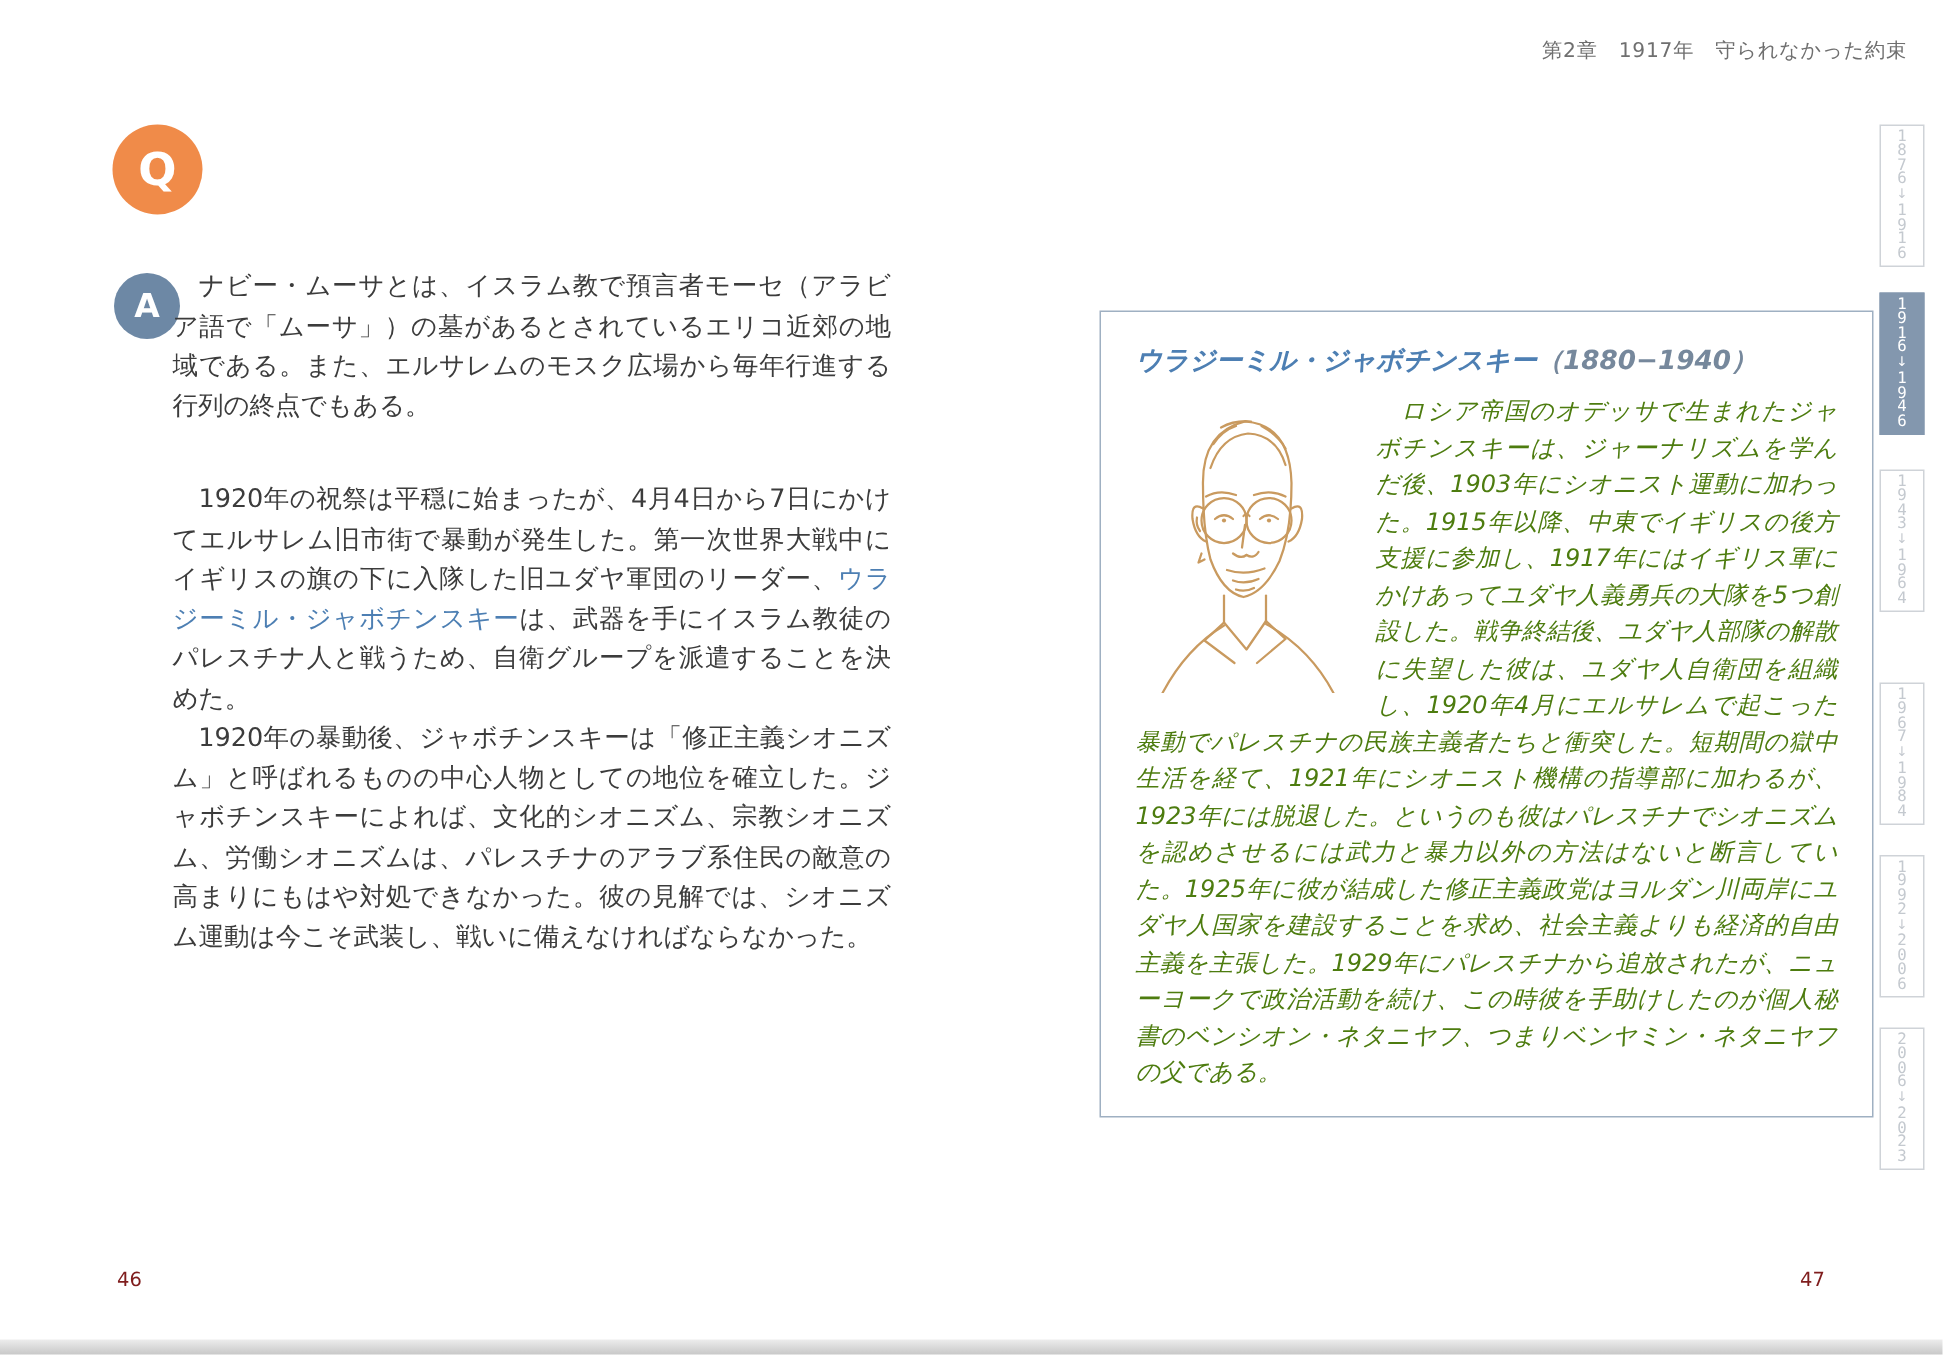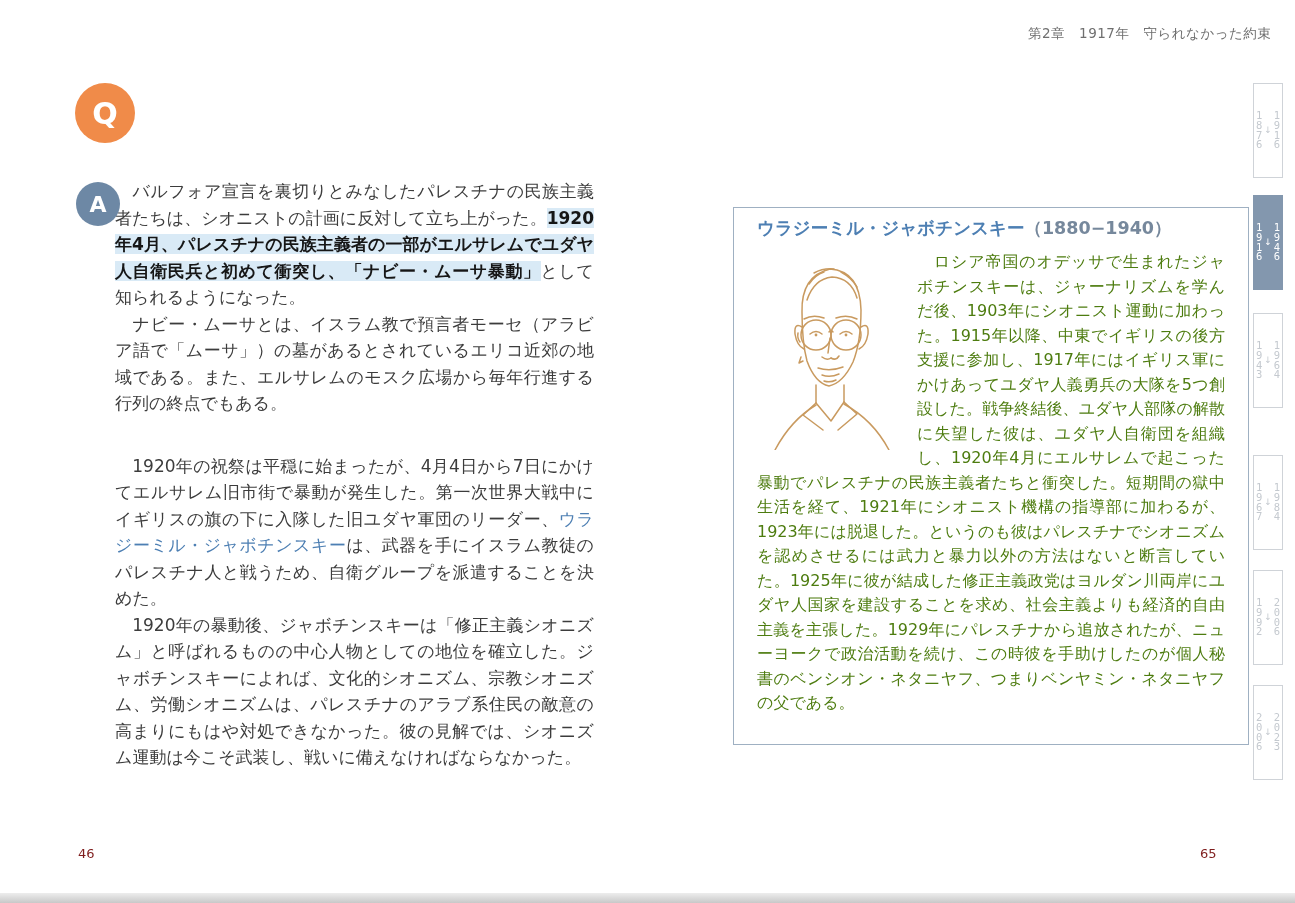--- a/index.html
+++ b/index.html
@@ -43,39 +43,39 @@
 
   
   .cont{
     position:absolute;left:765px;top:66px;width:454px;
     font-size:17px;line-height:26.5px;text-align:justify;
   }
 
   
   .profile-box{
     position:absolute;left:733px;top:207px;width:516px;height:538px;
-    border:1px solid #9fb0c2;box-sizing:border-box;padding:8px 23px 0 23px;background:#fff;
+    border:1px solid #9fb0c2;box-sizing:border-box;padding:20px 23px 0 23px;background:#fff;font-style:italic;
   }
   .box-title{font-size:17.5px;font-weight:bold;margin:0 0 10px 0;white-space:nowrap;}
   .box-title .name{color:#4d7fb3;}
   .box-title .years{color:#76889c;}
   .box-body{font-size:16px;line-height:24.5px;text-align:justify;color:#4d7c0f;}
   .portrait-wrap{float:left;width:152px;height:198px;margin:4px 8px 2px 0;}
   .portrait-wrap svg{display:block;width:150px;height:196px;}
 
   
   .pagenum{position:absolute;top:846px;font-size:13px;color:#7f1d1d;}
   .pagenum.left{left:78px;}
   .pagenum.right{left:1200px;}
 
   
   .tab{
     position:absolute;left:1253px;width:30px;height:95px;box-sizing:border-box;
     border:1px solid #cfd3d8;color:#c4c9cf;background:#fff;
-    display:flex;align-items:center;justify-content:center;
+    display:flex;flex-direction:column;align-items:center;justify-content:center;
     padding:2px 0;cursor:pointer;
   }
   .tab .seg{
     width:11px;font-size:10.5px;line-height:9.6px;word-break:break-all;text-align:center;
     font-family:"DejaVu Sans Mono",monospace;
   }
   .tab .arr{font-size:9px;line-height:9px;margin:1px 0;}
   .tab.active{background:#8397ae;border-color:#8397ae;color:#ffffff;}
   .tab1{top:83px;} .tab2{top:195px;} .tab3{top:313px;}
   .tab4{top:455px;} .tab5{top:570px;} .tab6{top:685px;}
@@ -94,21 +94,20 @@
 
   <div class="q-circle">
     <span>Q</span>
   </div>
 
   <div class="a-circle">
     <span>A</span>
   </div>
 
   <div class="answer">
-    <p><span>　バルフォア宣言を裏切りとみなしたパレスチナの民族主義者たちは、シオニストの計画に反対して立ち上がった。</span><span class="hl">1920年4月、パレスチナの民族主義者の一部がエルサレムでユダヤ人自衛民兵と初めて衝突し、「ナビー・ムーサ暴動」</span><span>として知られるようになった。</span></p>
     <p>　ナビー・ムーサとは、イスラム教で預言者モーセ（アラビア語で「ムーサ」）の墓があるとされているエリコ近郊の地域である。また、エルサレムのモスク広場から毎年行進する行列の終点でもある。</p>
     <p class="gap"><span>　1920年の祝祭は平穏に始まったが、4月4日から7日にかけてエルサレム旧市街で暴動が発生した。第一次世界大戦中にイギリスの旗の下に入隊した旧ユダヤ軍団のリーダー、</span><span class="blue">ウラジーミル・ジャボチンスキー</span><span>は、武器を手にイスラム教徒のパレスチナ人と戦うため、自衛グループを派遣することを決めた。</span></p>
     <p>　1920年の暴動後、ジャボチンスキーは「修正主義シオニズム」と呼ばれるものの中心人物としての地位を確立した。ジャボチンスキーによれば、文化的シオニズム、宗教シオニズム、労働シオニズムは、パレスチナのアラブ系住民の敵意の高まりにもはや対処できなかった。彼の見解では、シオニズム運動は今こそ武装し、戦いに備えなければならなかった。</p>
   </div>
 
   <div class="pagenum left">46</div>
 
 
   <div class="profile-box">
     <div class="box-title">
@@ -148,21 +147,21 @@
             <path d="M59 149 L46 161 L66 176"></path>
             <path d="M87 148 L100 160 L81 176"></path>
             <path d="M18 196 Q34 166 59 151"></path>
             <path d="M132 196 Q116 166 87 150"></path>
           </g>
         </svg>
       </span><span>　ロシア帝国のオデッサで生まれたジャボチンスキーは、ジャーナリズムを学んだ後、1903年にシオニスト運動に加わった。1915年以降、中東でイギリスの後方支援に参加し、1917年にはイギリス軍にかけあってユダヤ人義勇兵の大隊を5つ創設した。戦争終結後、ユダヤ人部隊の解散に失望した彼は、ユダヤ人自衛団を組織し、1920年4月にエルサレムで起こった暴動でパレスチナの民族主義者たちと衝突した。短期間の獄中生活を経て、1921年にシオニスト機構の指導部に加わるが、1923年には脱退した。というのも彼はパレスチナでシオニズムを認めさせるには武力と暴力以外の方法はないと断言していた。1925年に彼が結成した修正主義政党はヨルダン川両岸にユダヤ人国家を建設することを求め、社会主義よりも経済的自由主義を主張した。1929年にパレスチナから追放されたが、ニューヨークで政治活動を続け、この時彼を手助けしたのが個人秘書のベンシオン・ネタニヤフ、つまりベンヤミン・ネタニヤフの父である。</span>
     </div>
   </div>
 
-  <div class="pagenum right">65</div>
+  <div class="pagenum right">47</div>
 
   <nav>
     <div class="tab tab1">
       <span class="seg">1876</span>
       <span class="arr">↓</span>
       <span class="seg">1916</span>
     </div>
     <div class="tab tab2 active">
       <span class="seg">1916</span>
       <span class="arr">↓</span>

